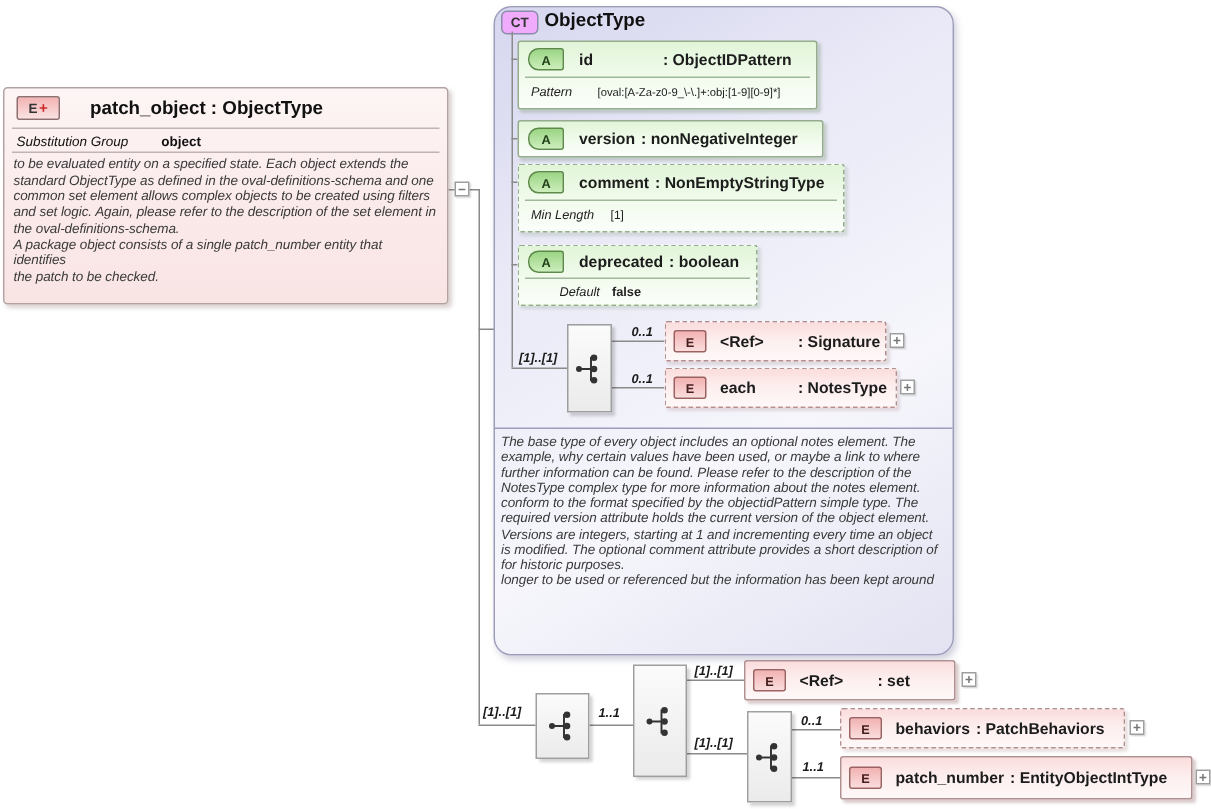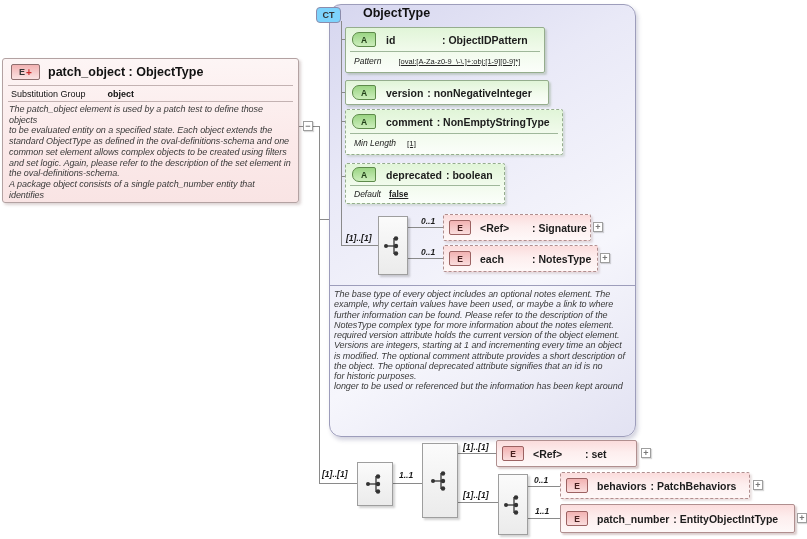--- a/index.html
+++ b/index.html
@@ -26,54 +26,54 @@
     background:linear-gradient(180deg,#e1f5d8 0%,#f2fbed 55%,#fbfefa 100%);
     border:1px solid #95ad8d;border-radius:2px;box-shadow:2px 2px 2px rgba(110,140,100,.3);color:#1c1c1c;}
   .abox.dashed{border-style:dashed;box-shadow:2px 2px 2px rgba(110,140,100,.2);}
   .abox .hdr{display:flex;align-items:center;height:23px;padding-left:6px;font-size:10.5px;font-weight:bold;white-space:nowrap;}
   .badge-a{display:inline-flex;align-items:center;justify-content:center;flex:none;width:22px;height:13px;margin-right:10px;
     background:linear-gradient(180deg,#9bd584,#cceebc);border:1px solid #5d8a4a;border-radius:7px 2px 2px 7px;
     font-size:8.5px;font-weight:bold;color:#23401a;}
   .abox .sep{height:1px;background:#9fb79a;margin:0 4px;}
   .facet{display:flex;align-items:baseline;padding:4px 0 0 8px;white-space:nowrap;text-align:center;}
   .flabel{font-style:italic;font-size:8.5px;color:#222;}
-  .fvalue{font-size:7.5px;color:#222;text-decoration:underline;}
+  .fvalue{font-size:7.5px;color:#222;}
   .ml17{margin-left:17px;}.ml11{margin-left:11px;font-size:8px;}.ml8{margin-left:8px;font-size:8.5px;font-weight:bold;}
 
   
   .cbox{position:absolute;display:flex;align-items:center;justify-content:center;box-sizing:border-box;
     background:linear-gradient(180deg,#fbfbfb,#ebebeb);border:1px solid #9e9e9e;box-shadow:2px 2px 2px rgba(0,0,0,.18);}
   .cbox svg{display:block;}
 
   
   .plus,.minus{position:absolute;width:10px;height:10px;box-sizing:border-box;background:#fff;border:1px solid #9e9e9e;
     color:#777;font-size:9px;line-height:8px;text-align:center;font-weight:bold;box-shadow:1px 1px 1px rgba(0,0,0,.15);}
 
   
   .pbox{position:absolute;left:2px;top:58px;width:297px;height:145px;box-sizing:border-box;
     background:linear-gradient(180deg,#fdf5f5 0%,#fbe9e9 60%,#f9e4e4 100%);
     border:1px solid #b3a2a2;border-radius:3px;box-shadow:2px 2px 3px rgba(140,110,110,.3);}
   .pbox .phdr{display:flex;align-items:center;height:26px;padding:0 8px;}
   .badge-ep{display:inline-flex;align-items:center;justify-content:center;width:27px;height:14px;
     background:linear-gradient(180deg,#f2b2b2,#fbe2e2);border:1px solid #8f6f6f;border-radius:2px;
     font-size:9px;font-weight:bold;color:#333;}
   .badge-ep .pl{color:#cc2a2a;margin-left:1px;font-size:10px;}
-  .ptitle{font-size:12.5px;font-weight:bold;color:#111;margin-left:8px;}
+  .ptitle{font-size:12.5px;font-weight:bold;color:#111;margin-left:20px;}
   .pbox .psep{height:1px;background:#c3b2b2;margin:0 5px;}
   .sgrow{display:flex;align-items:center;height:15px;padding:0 8px;font-size:9px;color:#111;}
-  .sglabel{}
+  .sglabel{font-style:italic;}
   .sgvalue{font-weight:bold;margin-left:22px;}
   .doc{padding:2px 6px 0 6px;font-style:italic;font-size:9px;line-height:10.7px;color:#3a3a3a;letter-spacing:-0.05px;}
 
   
   .ctbox{position:absolute;left:329px;top:4px;width:307px;height:433px;box-sizing:border-box;
     background:linear-gradient(150deg,#d6d6ef 0%,#e9e9f7 30%,#f6f6fc 65%,#e2e2f2 100%);
     border:1px solid #9d9dbb;border-radius:12px;box-shadow:2px 3px 4px rgba(110,110,150,.3);}
-  .badge-ct{position:absolute;left:316px;top:7px;width:23px;height:14px;display:flex;align-items:center;justify-content:center;
-    background:#7dd3fc;border:1px solid #8c8cac;border-radius:4px;font-size:9px;font-weight:bold;color:#333;}
+  .badge-ct{position:absolute;left:334px;top:7px;width:23px;height:14px;display:flex;align-items:center;justify-content:center;
+    background:#f0abfc;border:1px solid #8c8cac;border-radius:4px;font-size:9px;font-weight:bold;color:#333;}
   .ct-title{position:absolute;left:363px;top:6px;font-size:12.5px;font-weight:bold;color:#111;}
   .ct-doc{position:absolute;left:334px;top:289px;width:300px;font-style:italic;font-size:9px;line-height:10.25px;color:#3a3a3a;letter-spacing:-0.05px;}
 </style>
 </head>
 <body>
 
 <div class="stage">
 
   <div class="hline" style="left:299px;top:126px;width:21px;"></div>
   <div class="vline" style="left:319px;top:126px;height:357px;"></div>
@@ -95,27 +95,27 @@
         </span>
       <span class="ptitle">patch_object : ObjectType</span>
     </div>
     <div class="psep"></div>
     <div class="sgrow">
       <span class="sglabel">Substitution Group</span>
       <span class="sgvalue">object</span>
     </div>
     <div class="psep"></div>
     <div class="doc">
-        <div>The patch_object element is used by a patch test to define those objects</div>
         <div>to be evaluated entity on a specified state. Each object extends the</div>
         <div>standard ObjectType as defined in the oval-definitions-schema and one</div>
         <div>common set element allows complex objects to be created using filters</div>
         <div>and set logic. Again, please refer to the description of the set element in</div>
         <div>the oval-definitions-schema.</div>
         <div>A package object consists of a single patch_number entity that identifies</div>
+        <div>the patch to be checked.</div>
       </div>
   </div>
 
   <div class="ctbox"></div>
   <div class="badge-ct">CT</div>
   <div class="ct-title">ObjectType</div>
 
   <div class="vline" style="left:341px;top:21px;height:224px;"></div>
   <div class="hline" style="left:341px;top:39px;width:4px;"></div>
   <div class="hline" style="left:341px;top:92px;width:4px;"></div>
@@ -159,21 +159,21 @@
       </div>
   </div>
 
   <div class="abox dashed" style="left:345px;top:163px;width:160px;height:41px;">
     <div class="hdr" style="height:21px;">
         <span class="badge-a">A</span>
         <span>deprecated</span>
         <span class="typ">: boolean</span>
       </div>
     <div class="sep"></div>
-    <div class="facet" style="padding-top:3px;">
+    <div class="facet" style="padding-top:3px;margin-left:19px;">
         <span class="flabel">Default</span>
         <span class="fvalue ml8">false</span>
       </div>
   </div>
 
   <div class="card" style="left:346px;top:233px;">[1]..[1]</div>
   <div class="cbox" style="left:378px;top:216px;width:30px;height:59px;">
     <svg width="22" height="26" viewBox="0 0 22 26">
       <line x1="3" y1="13" x2="12" y2="13" stroke="#333" stroke-width="1.3"></line>
       <circle cx="4" cy="13" r="2" fill="#333"></circle>
@@ -199,24 +199,24 @@
     <span>: NotesType</span>
   </div>
   <div class="plus" style="left:600px;top:253px;">+</div>
 
   <div class="hline" style="left:330px;top:285px;width:305px;background:#9d9dbb;"></div>
   <div class="ct-doc">
       <div>The base type of every object includes an optional notes element. The</div>
       <div>example, why certain values have been used, or maybe a link to where</div>
       <div>further information can be found. Please refer to the description of the</div>
       <div>NotesType complex type for more information about the notes element.</div>
+      <div>conform to the format specified by the objectidPattern simple type. The</div>
       <div>required version attribute holds the current version of the object element.</div>
       <div>Versions are integers, starting at 1 and incrementing every time an object</div>
       <div>is modified. The optional comment attribute provides a short description of</div>
-      <div>the object. The optional deprecated attribute signifies that an id is no</div>
       <div>for historic purposes.</div>
       <div>longer to be used or referenced but the information has been kept around</div>
     </div>
 
   <div class="card" style="left:322px;top:469px;">[1]..[1]</div>
   <div class="cbox" style="left:357px;top:462px;width:36px;height:44px;">
     <svg width="22" height="26" viewBox="0 0 22 26">
       <line x1="3" y1="13" x2="12" y2="13" stroke="#333" stroke-width="1.3"></line>
       <circle cx="4" cy="13" r="2" fill="#333"></circle>
       <line x1="12" y1="5" x2="12" y2="21" stroke="#333" stroke-width="1.3"></line>

